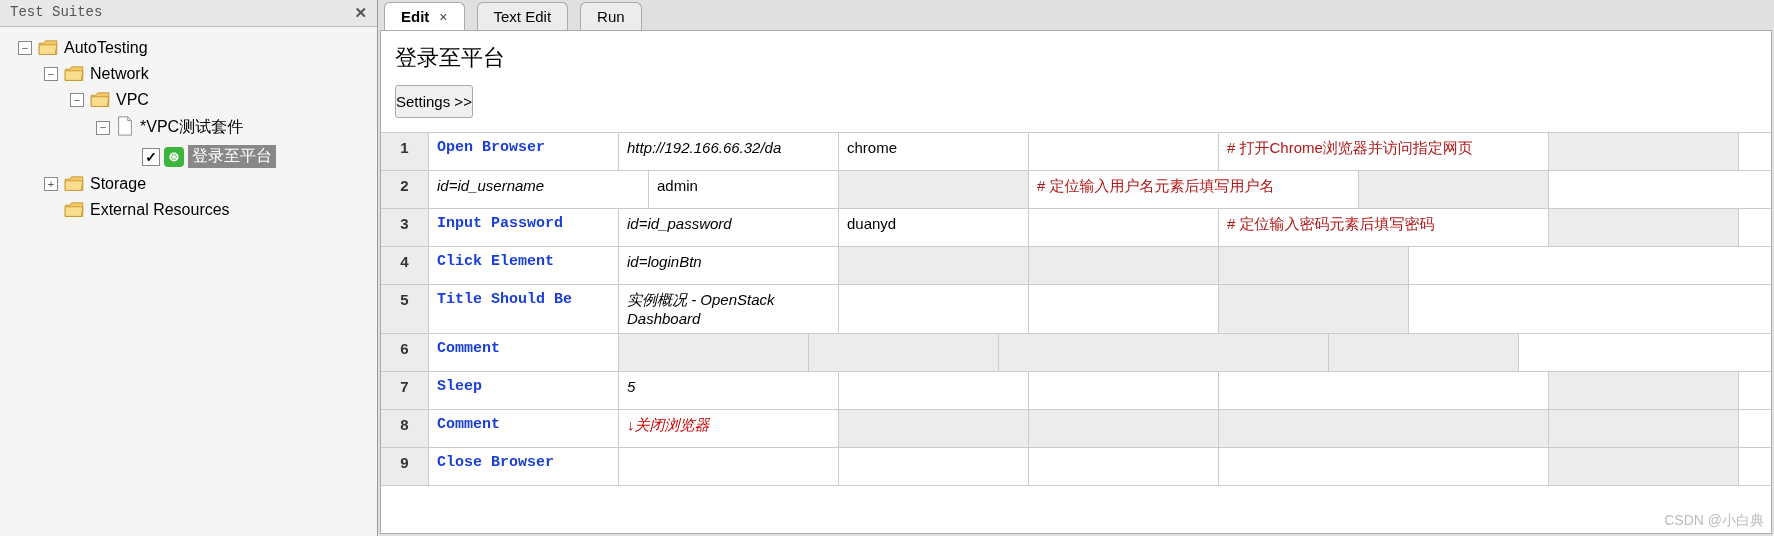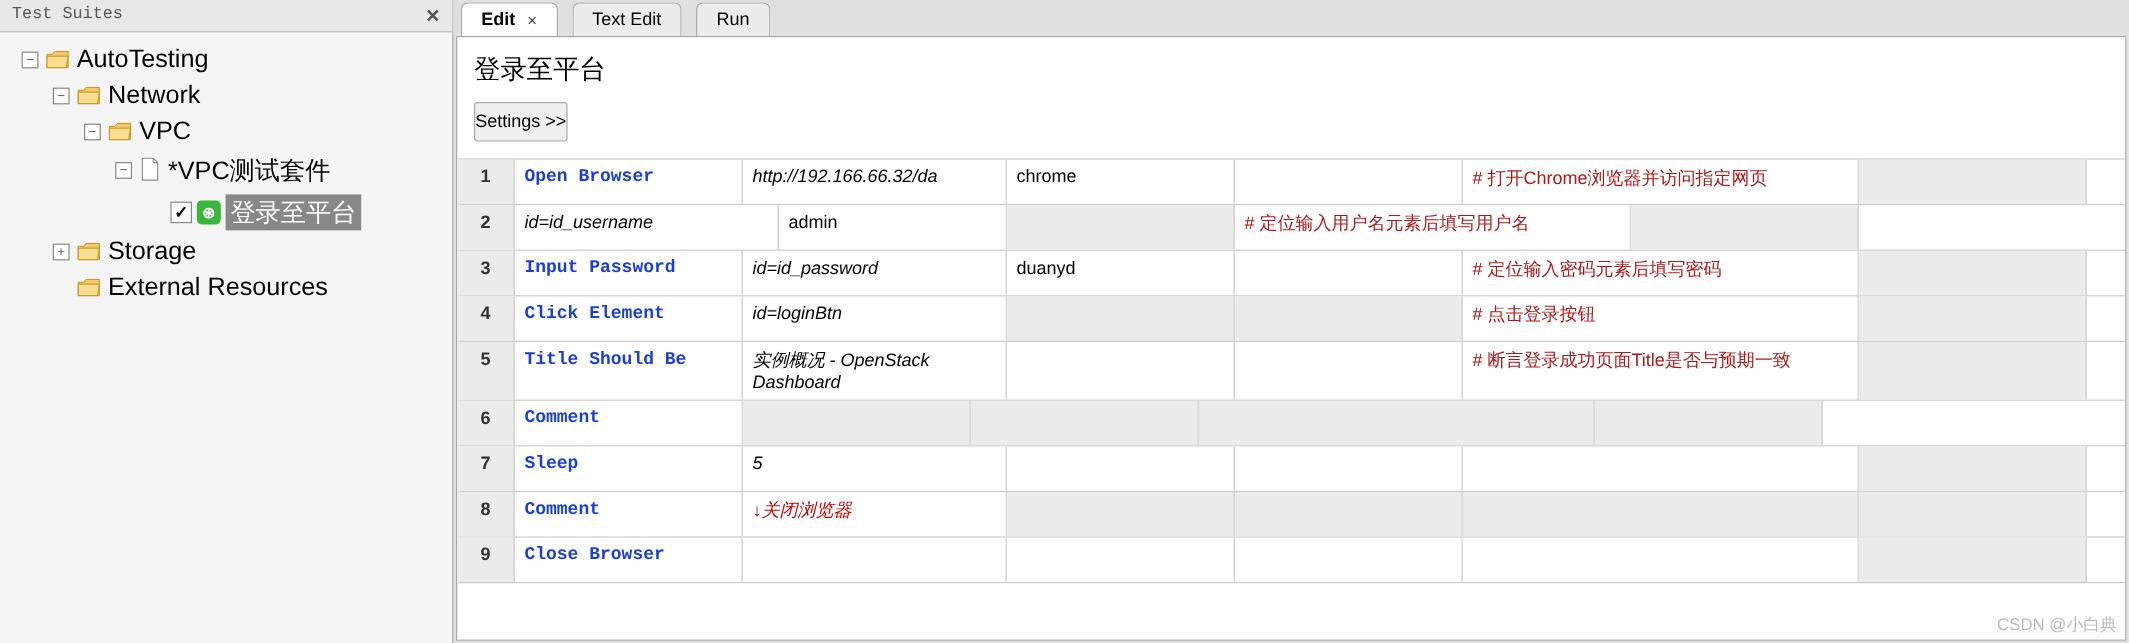--- a/index.html
+++ b/index.html
@@ -80,21 +80,21 @@
       display: inline-flex; align-items:center; justify-content:center;
       background:#fff;
     }
     .check-icon::after { content:"✓"; color:#000; font-size:14px; font-weight:bold;}
     .robot-icon {
       width: 20px; height: 20px; margin-right: 4px;
       background: #3cb53c; border-radius: 4px;
       display: inline-flex; align-items:center; justify-content:center;
       color: #fff; font-size: 13px; font-weight:bold;
     }
-    .tree-label { font-size: 21px; text-align: center; }
+    .tree-label { font-size: 16px; text-align: center; }
     .tree-label.selected {
       background: #888; color: #fff; padding: 1px 4px;
     }
     
     
     .right-panel {
       flex: 1;
       display: flex;
       flex-direction: column;
       background: #e0e0e0;
@@ -347,34 +347,28 @@
               <span class="comment-text">#  定位输入密码元素后填写密码</span>
             </div>
             <div class="cell col-lt shaded" style="background: rgb(236, 236, 236);"></div>
           </div>
           <div class="grid-row">
             <div class="cell row-num">4</div>
             <div class="cell col-kw">Click Element</div>
             <div class="cell col-a1">id=loginBtn</div>
             <div class="cell col-a2 shaded"></div>
             <div class="cell col-a3 shaded"></div>
-            <div class="cell col-cm">
-              <span class="comment-text">#  点击登录按钮</span>
-            </div>
             <div class="cell col-lt shaded"></div>
           </div>
           <div class="grid-row">
             <div class="cell row-num">5</div>
             <div class="cell col-kw">Title Should Be</div>
             <div class="cell col-a1">实例概况 - OpenStack Dashboard</div>
             <div class="cell col-a2"></div>
             <div class="cell col-a3"></div>
-            <div class="cell col-cm">
-              <span class="comment-text">#  断言登录成功页面Title是否与预期一致</span>
-            </div>
             <div class="cell col-lt shaded" style="background: rgb(236, 236, 236);"></div>
           </div>
           <div class="grid-row">
             <div class="cell row-num">6</div>
             <div class="cell col-kw">Comment</div>
             <div class="cell col-a2 shaded"></div>
             <div class="cell col-a3 shaded"></div>
             <div class="cell col-cm shaded"></div>
             <div class="cell col-lt shaded"></div>
           </div>

